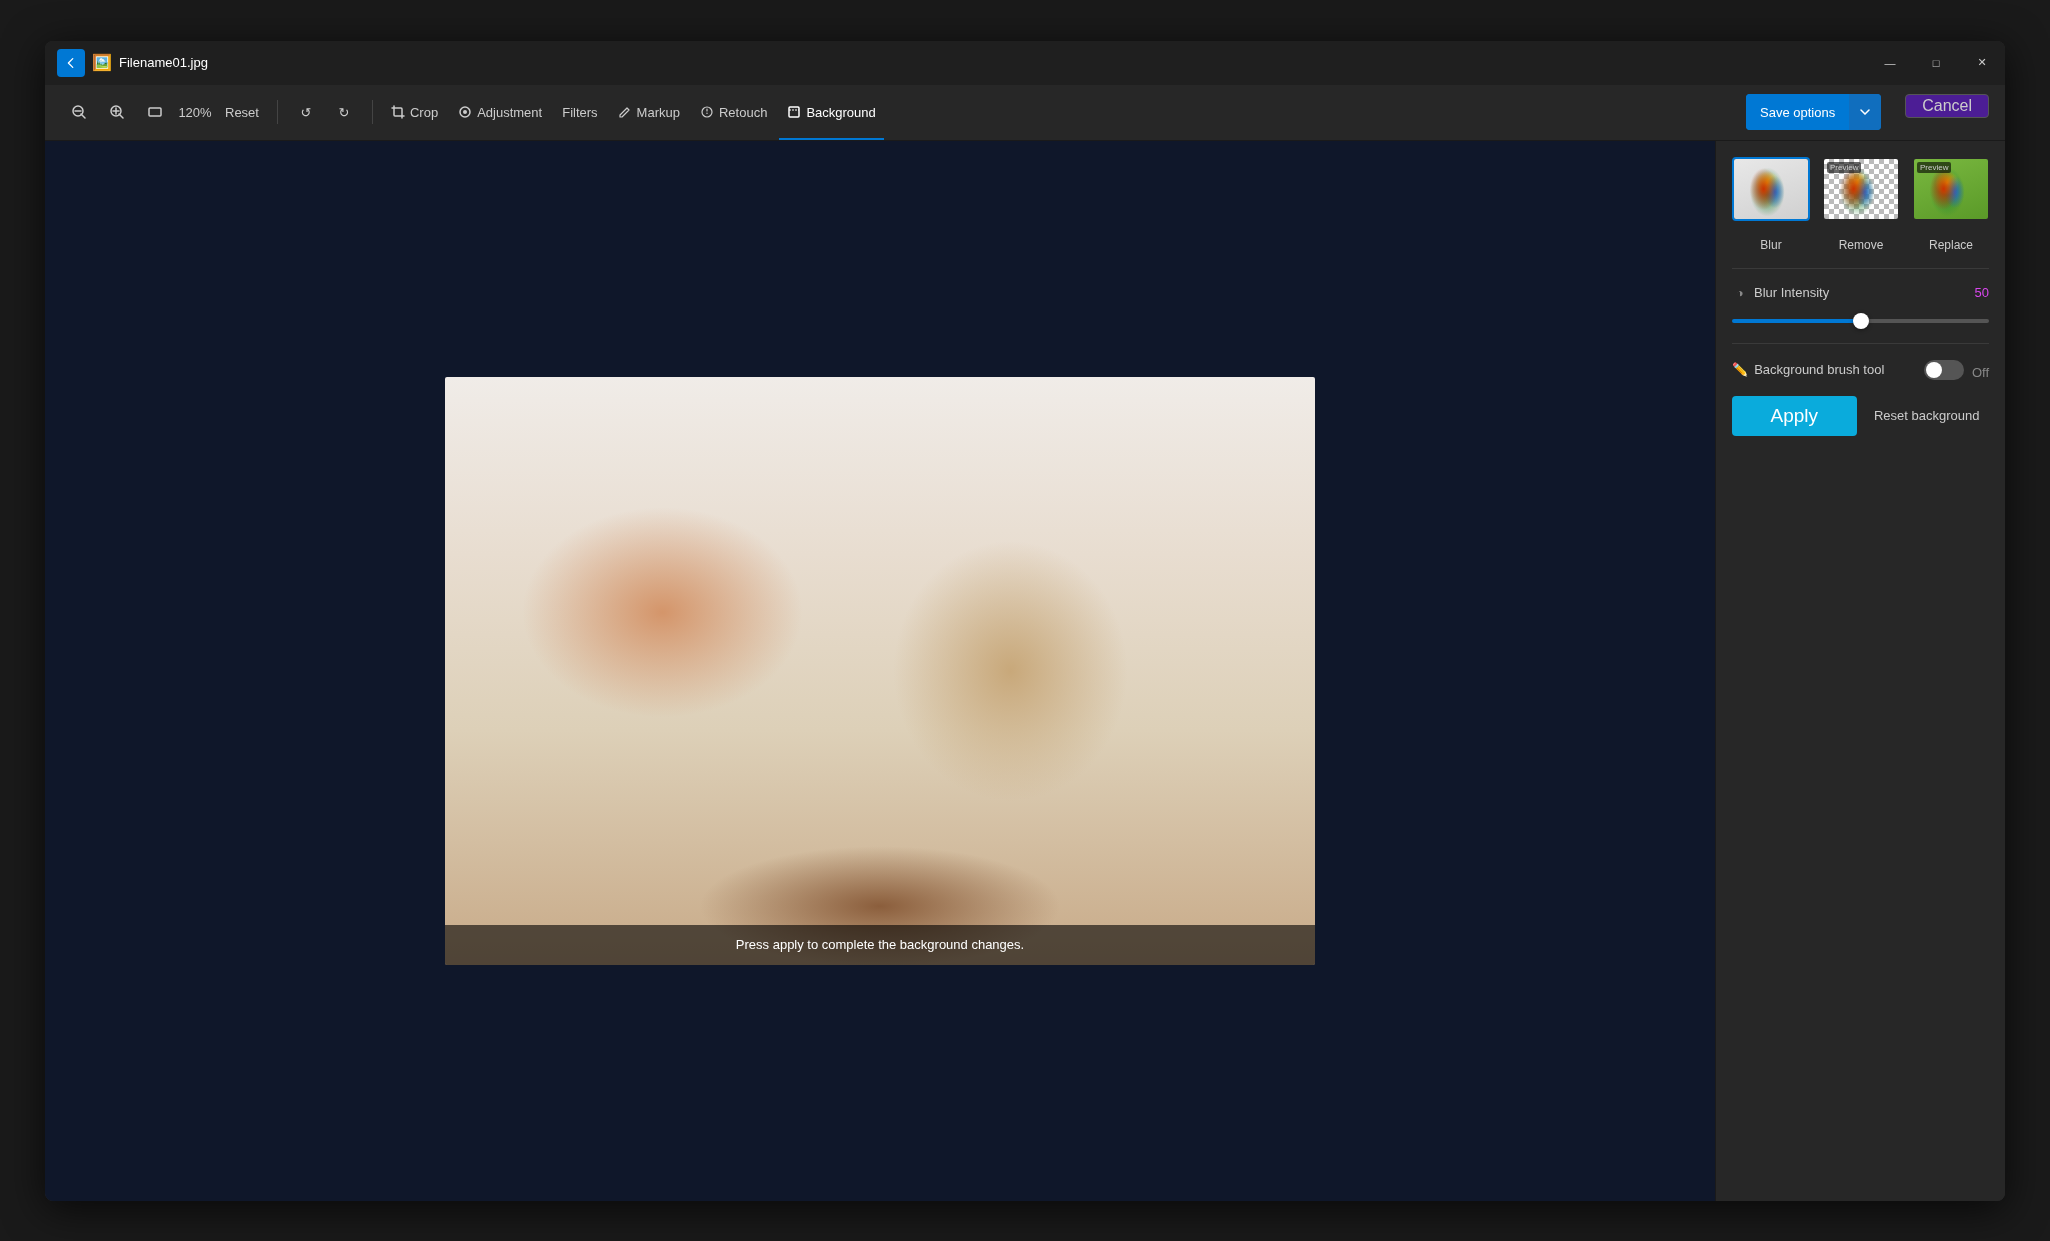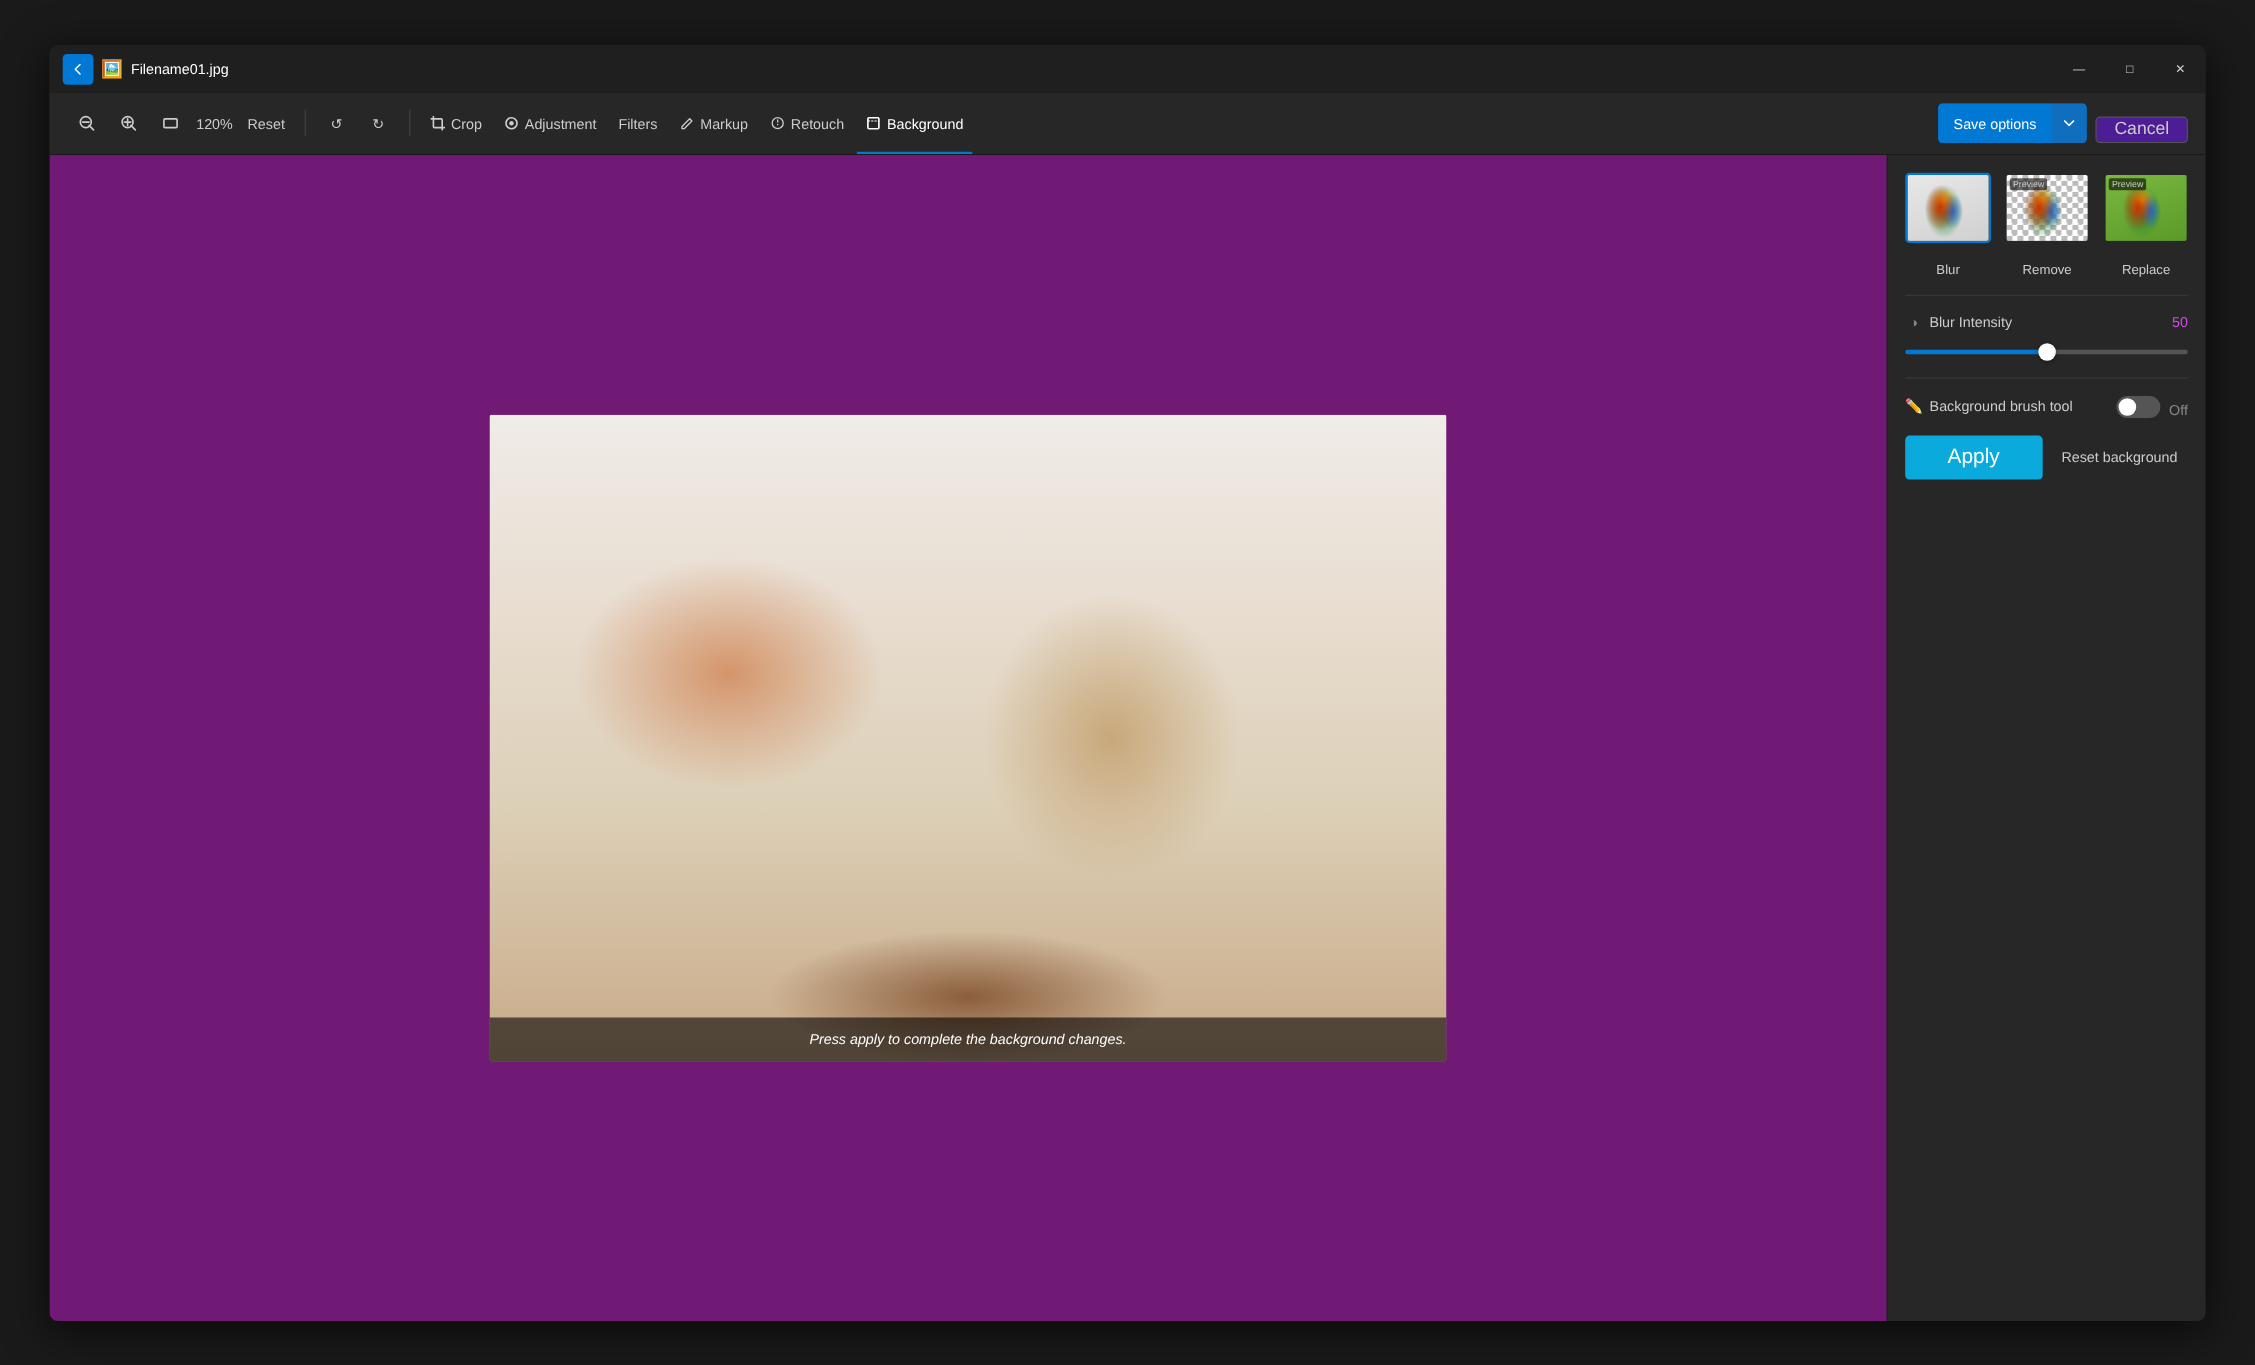--- a/index.html
+++ b/index.html
@@ -122,22 +122,22 @@
       font-size: 13px;
       min-width: 40px;
       text-align: center;
     }
     .toolbar-right {
       position: absolute;
       right: 16px;
       top: 50%;
       transform: translateY(-50%);
       display: flex;
-      align-items: flex-end;
-      gap: 8px;
+      align-items: flex-start;
+      gap: 24px;
     }
     .save-options-btn {
       display: flex;
       align-items: center;
       height: 36px;
       background: #0078d4;
       border: none;
       border-radius: 4px;
       overflow: hidden;
       cursor: pointer;
@@ -199,27 +199,26 @@
 
     
     .content {
       flex: 1;
       display: flex;
       overflow: hidden;
     }
     
     .canvas-area {
       flex: 1;
-      background: #701a75;
+      background: #0f172a;
       display: flex;
       align-items: center;
       justify-content: center;
       position: relative;
       overflow: hidden;
-      font-style: italic;
     }
     .image-container {
       position: relative;
     }
     .main-image {
       width: 870px;
       height: 588px;
       border-radius: 2px;
       background: linear-gradient(135deg, #d4b896 0%, #c4a87a 20%, #e8dcc8 40%, #f0ece4 60%, #e0d4c0 80%, #c8a870 100%);
       overflow: hidden;

